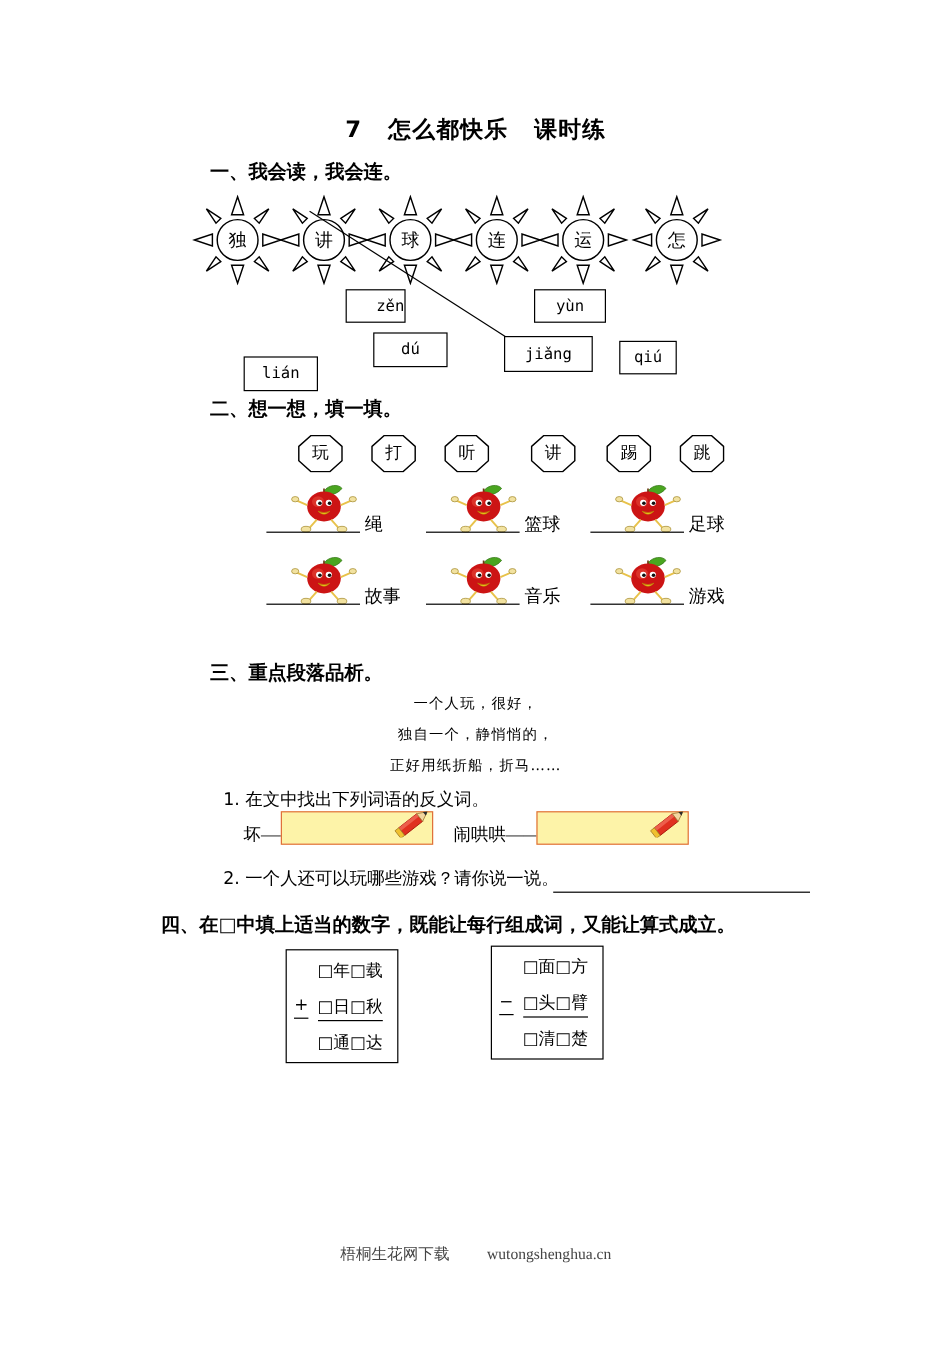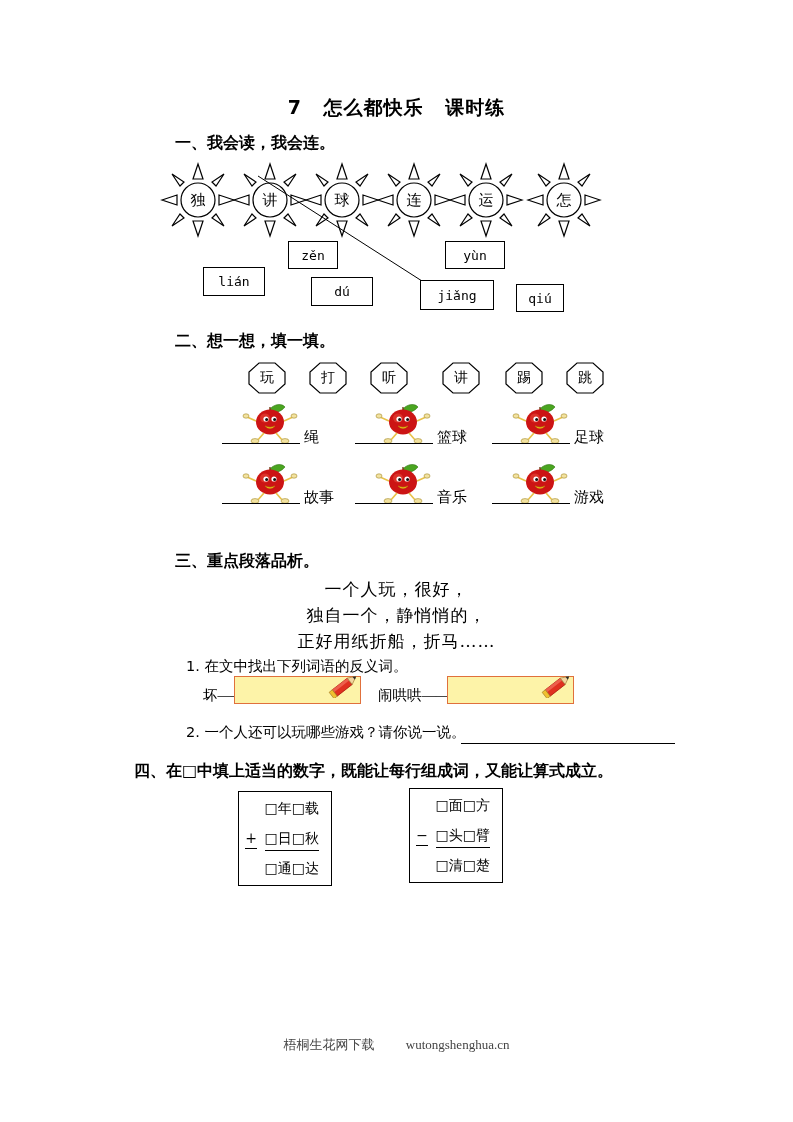--- a/index.html
+++ b/index.html
@@ -68,21 +68,21 @@
     border-bottom:1px solid #000; height:1px;
   }
   .apple-word {
     position:absolute; left:82px; top:28px;
     font-size:15px; white-space:nowrap;
   }
 
   
   .poem-line {
     position:absolute; width:793px; text-align:center;
-    font-size:17px; letter-spacing:1px;
+    font-size:12px; letter-spacing:1px;
     font-family:"DejaVu Serif","Liberation Serif",serif;
   }
 
   
   .qtext { position:absolute; font-size:14.5px; white-space:nowrap;
            font-family:"DejaVu Sans","Liberation Sans",sans-serif; }
   .ans-label { position:absolute; font-size:14.5px; white-space:nowrap; }
   .ansbox {
     position:absolute;
     background:#fdf3a8;
@@ -216,27 +216,27 @@
         <polygon points="64,64 52,56 56,52" fill="#fff" stroke="#000" stroke-width="1.2"></polygon>
       </svg>
       <span class="ch">怎</span>
     </div>
   </div>
 
   <svg class="connector">
     <line x1="258" y1="176" x2="422" y2="281" stroke="#000" stroke-width="1"></line>
   </svg>
 
-  <div class="pbox" style="left:288px; top:241px; width:48px; height:26px;">
+  <div class="pbox" style="left:288px; top:241px; width:48px; height:26px;justify-content:flex-end;">
     <span>zěn</span>
   </div>
   <div class="pbox" style="left:445px; top:241px; width:58px; height:26px;">
     <span>yùn</span>
   </div>
-  <div class="pbox" style="left:203px; top:267px; width:60px; height:27px;">
+  <div class="pbox" style="left:203px; top:297px; width:60px; height:27px;">
     <span>lián</span>
   </div>
   <div class="pbox" style="left:311px; top:277px; width:60px; height:27px;">
     <span>dú</span>
   </div>
   <div class="pbox" style="left:420px; top:280px; width:72px; height:28px;text-align:center;">
     <span>jiǎng</span>
   </div>
   <div class="pbox" style="left:516px; top:284px; width:46px; height:26px;">
     <span>qiú</span>

